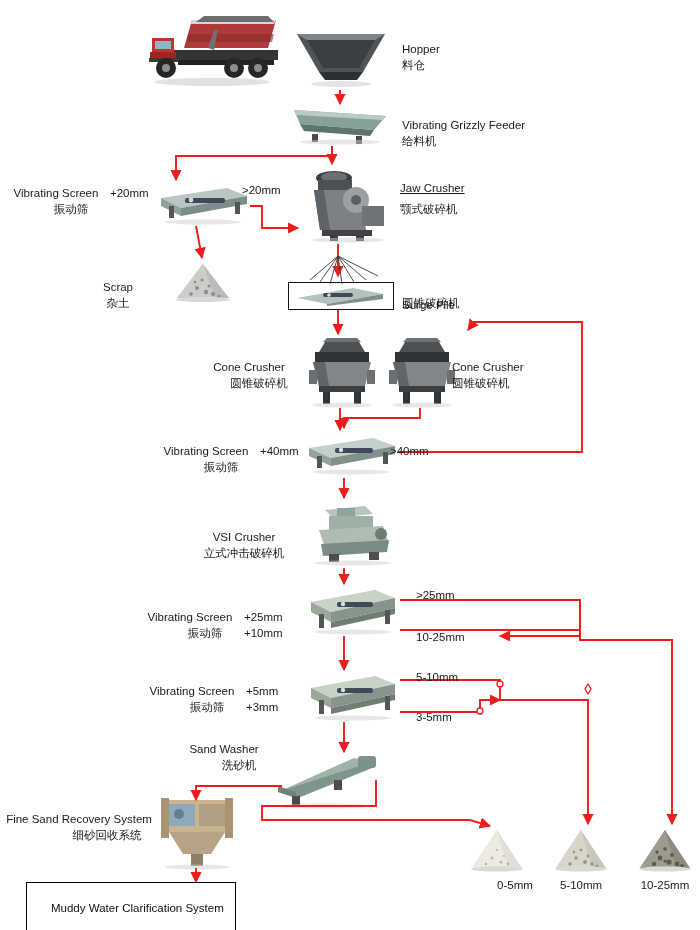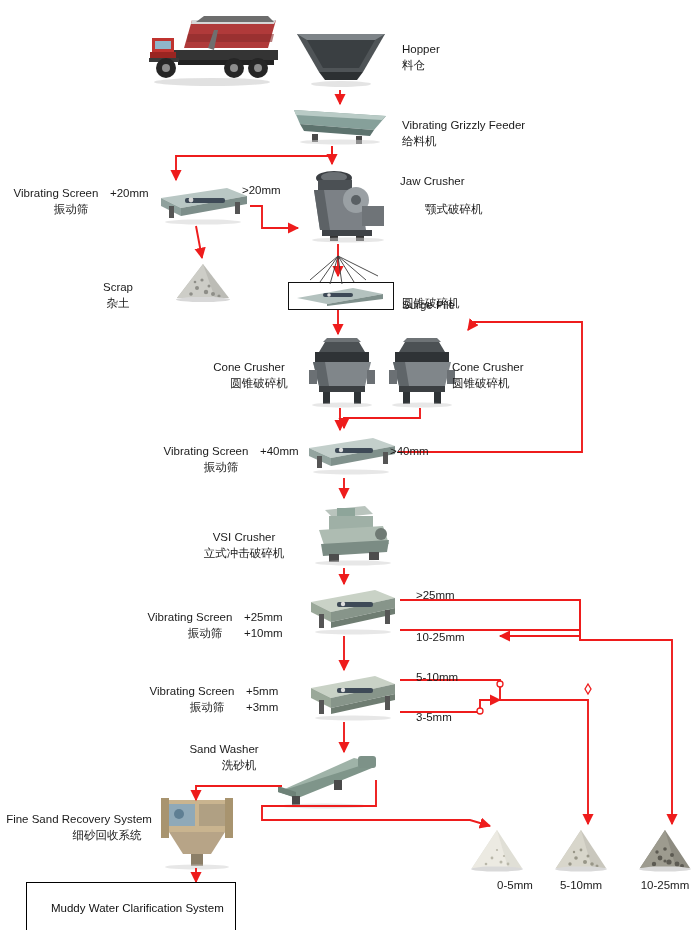--- a/index.html
+++ b/index.html
@@ -414,22 +414,22 @@
 
   <div class="lbl" style="left:402px;top:118px;">Vibrating Grizzly Feeder</div>
   <div class="lbl" style="left:402px;top:134px;">给料机</div>
 
   <div class="lbl r" style="left:8px;top:186px;width:96px;">Vibrating Screen</div>
   <div class="lbl" style="left:110px;top:186px;">+20mm</div>
   <div class="lbl r" style="left:38px;top:202px;width:66px;">振动筛</div>
 
   <div class="lbl" style="left:242px;top:183px;">&gt;20mm</div>
 
-  <div class="lbl" style="left:400px;top:174px;">Jaw Crusher</div>
-  <div class="lbl" style="left:400px;top:202px;margin-left:25px;">颚式破碎机</div>
+  <div class="lbl" style="left:400px;top:181px;text-decoration:underline;">Jaw Crusher</div>
+  <div class="lbl" style="left:400px;top:202px;">颚式破碎机</div>
 
   <div class="lbl r" style="left:90px;top:280px;width:56px;">Scrap</div>
   <div class="lbl r" style="left:90px;top:296px;width:56px;">杂土</div>
 
   <div class="lbl" style="left:402px;top:298px;text-align:right;">Surge Pile</div>
   <div class="lbl" style="left:402px;top:296px;">圆锥破碎机</div>
 
   <div class="lbl r" style="left:200px;top:360px;width:98px;">Cone Crusher</div>
   <div class="lbl r" style="left:220px;top:376px;width:78px;">圆锥破碎机</div>
 

